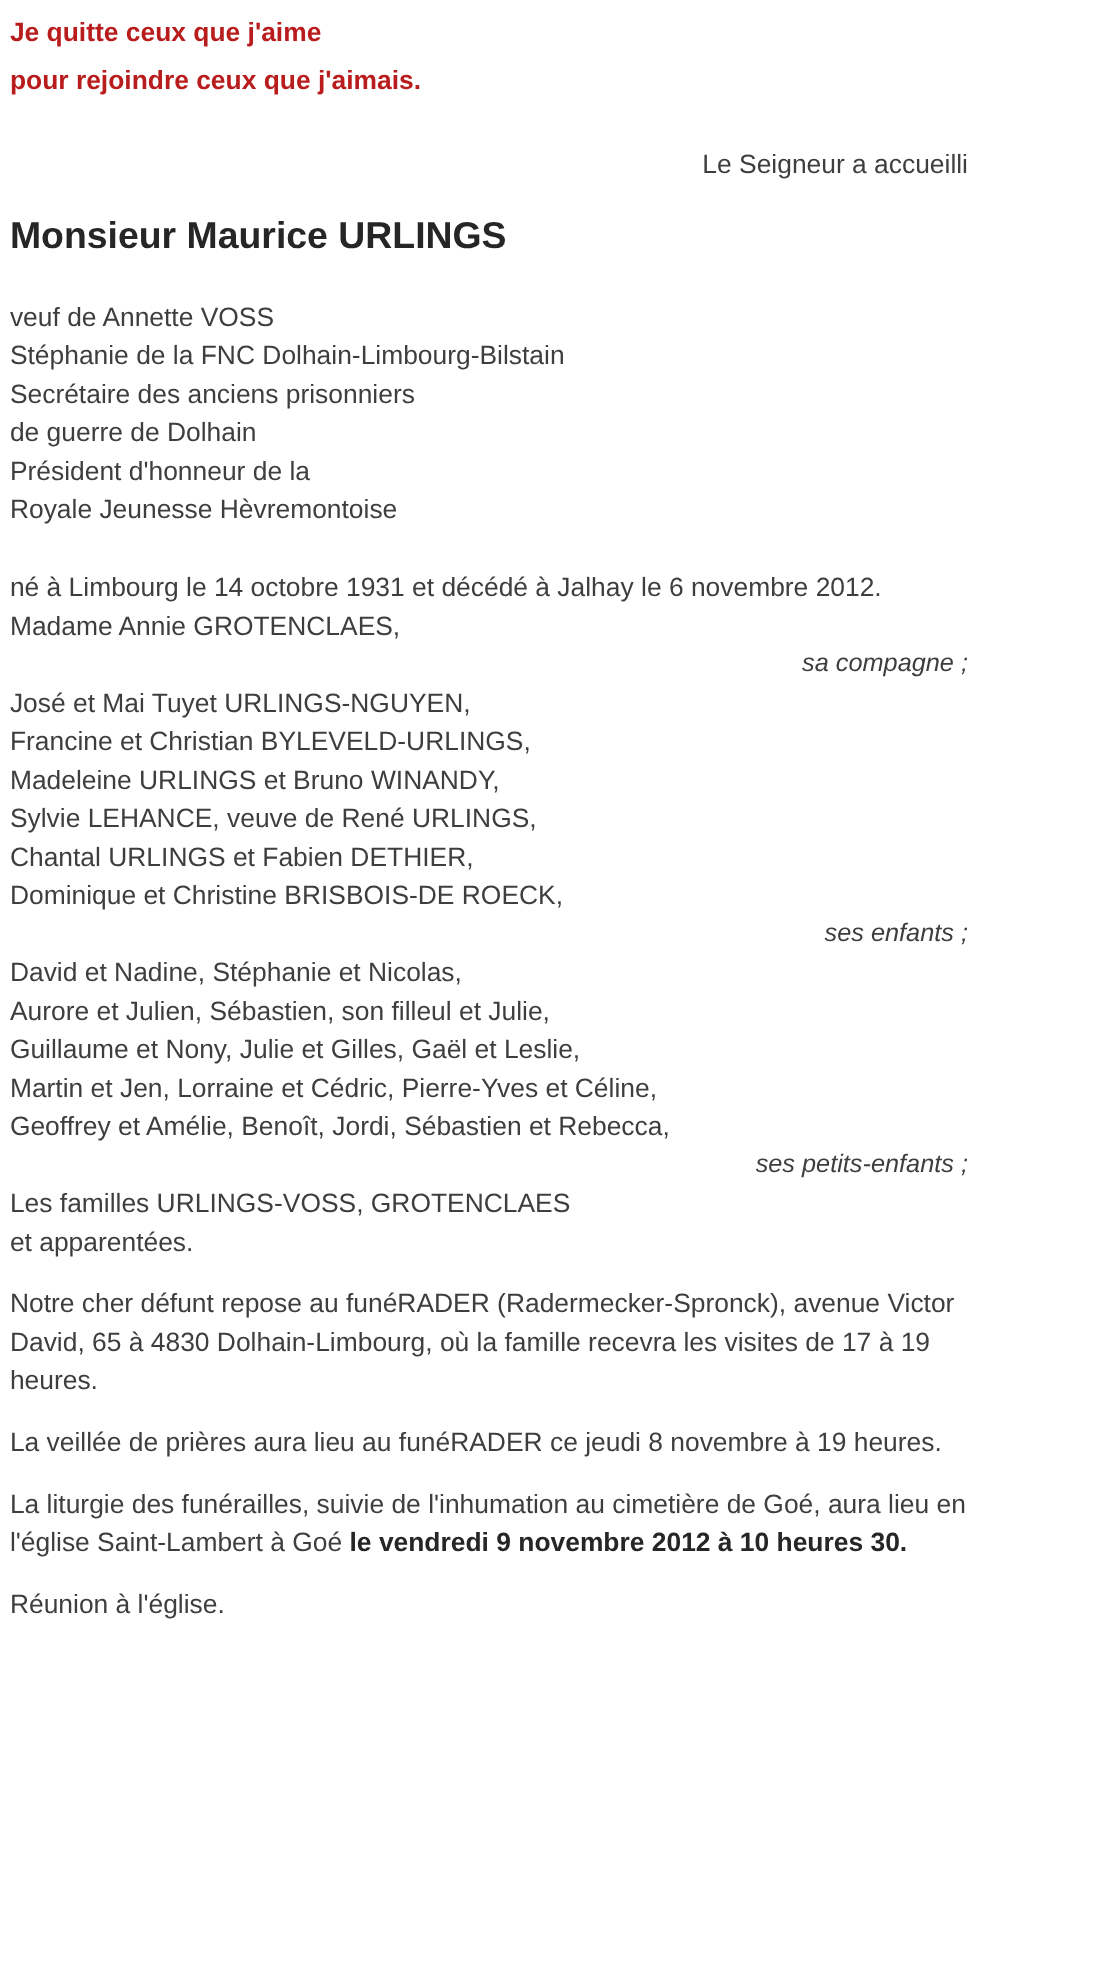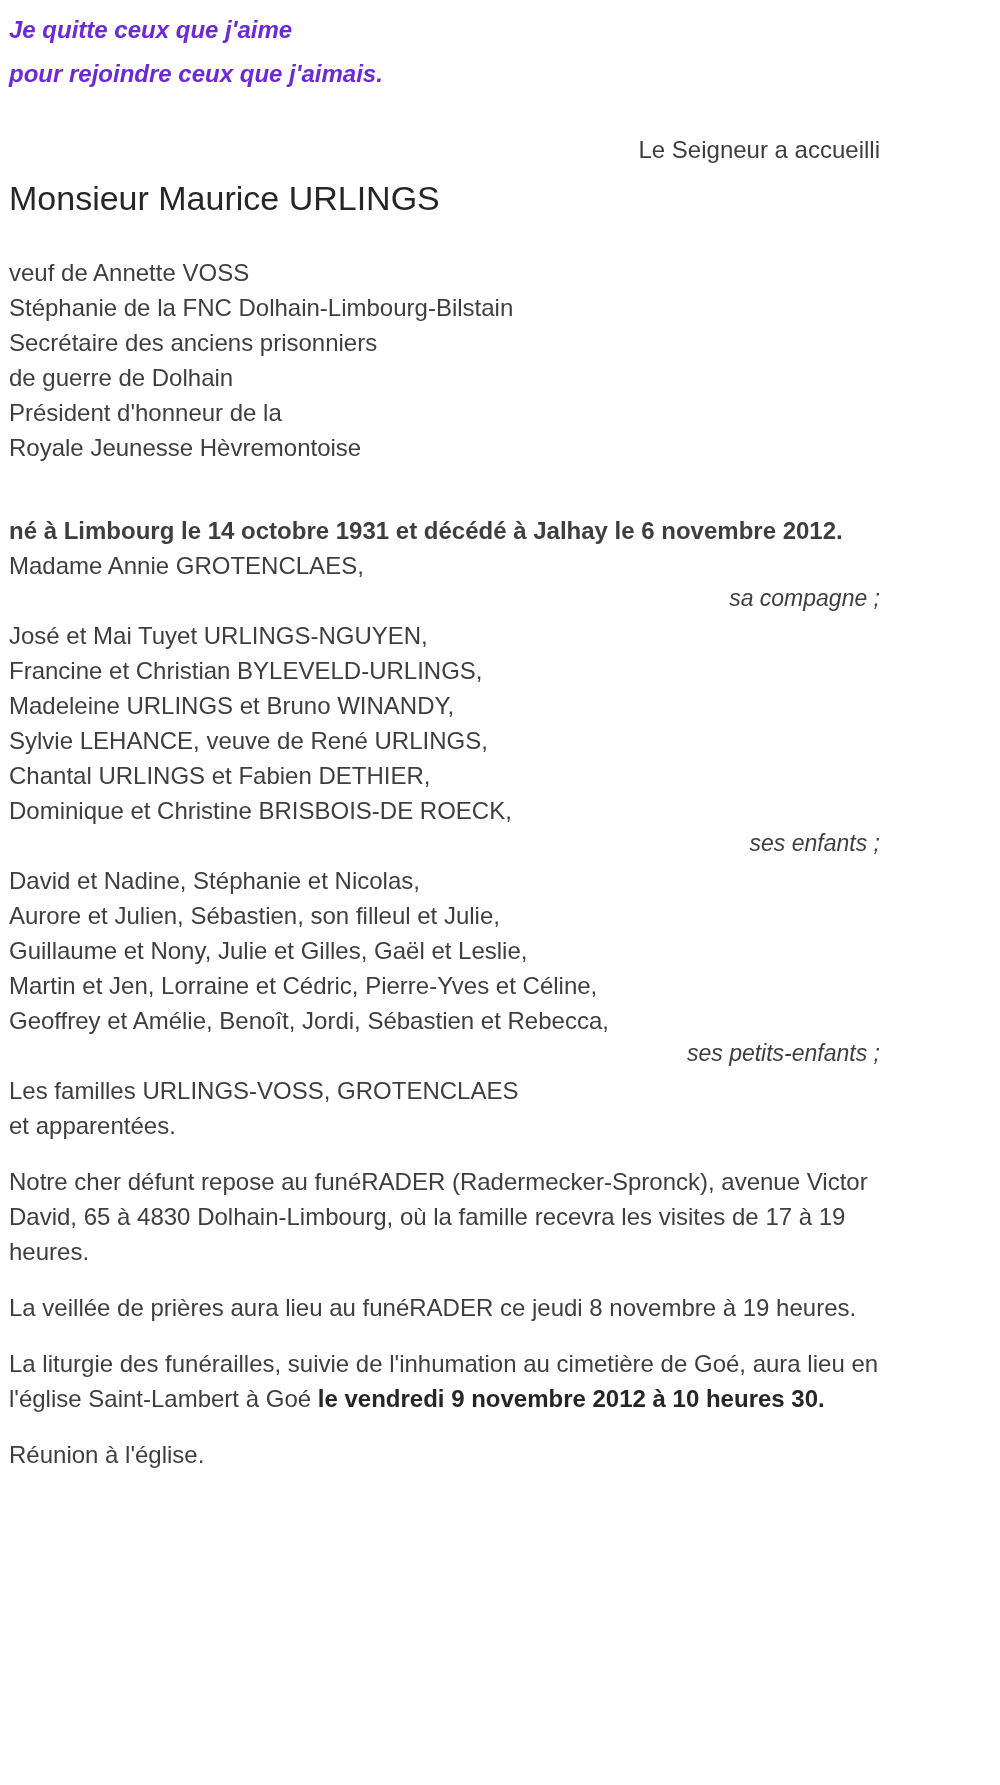--- a/index.html
+++ b/index.html
@@ -16,45 +16,44 @@
   }
   .page {
     box-sizing: border-box;
     width: 880px;
     padding: 8px 0 0 9px;
   }
   p { margin: 0; }
 
   .epigraph {
     font-weight: bold;
-    color: #6d28d9;
+    color: #b91c1c;
     font-size: 24px;
     line-height: 44px;
-    font-style: italic;
   }
   .intro {
     margin-top: 36px;
     font-size: 24px;
     line-height: 35px;
     text-align: right;
   }
   .name {
-    margin: 10px 0 0 0;
+    margin: 26px 0 0 0;
     font-size: 34px;
-    font-weight: normal;
+    font-weight: bold;
     color: #262626;
     line-height: 42px;
   }
   .titles { margin-top: 36px; }
   .titles p,
   .body-line {
     font-size: 24px;
     line-height: 35px;
   }
-  .life { margin-top: 48px; font-weight: bold; }
+  .life { margin-top: 36px; }
   .relation {
     font-style: italic;
     font-size: 23px;
     text-align: right;
     line-height: 31px;
     margin-bottom: 4px;
   }
   .families { margin-top: 0; }
   .para {
     margin-top: 21px;

